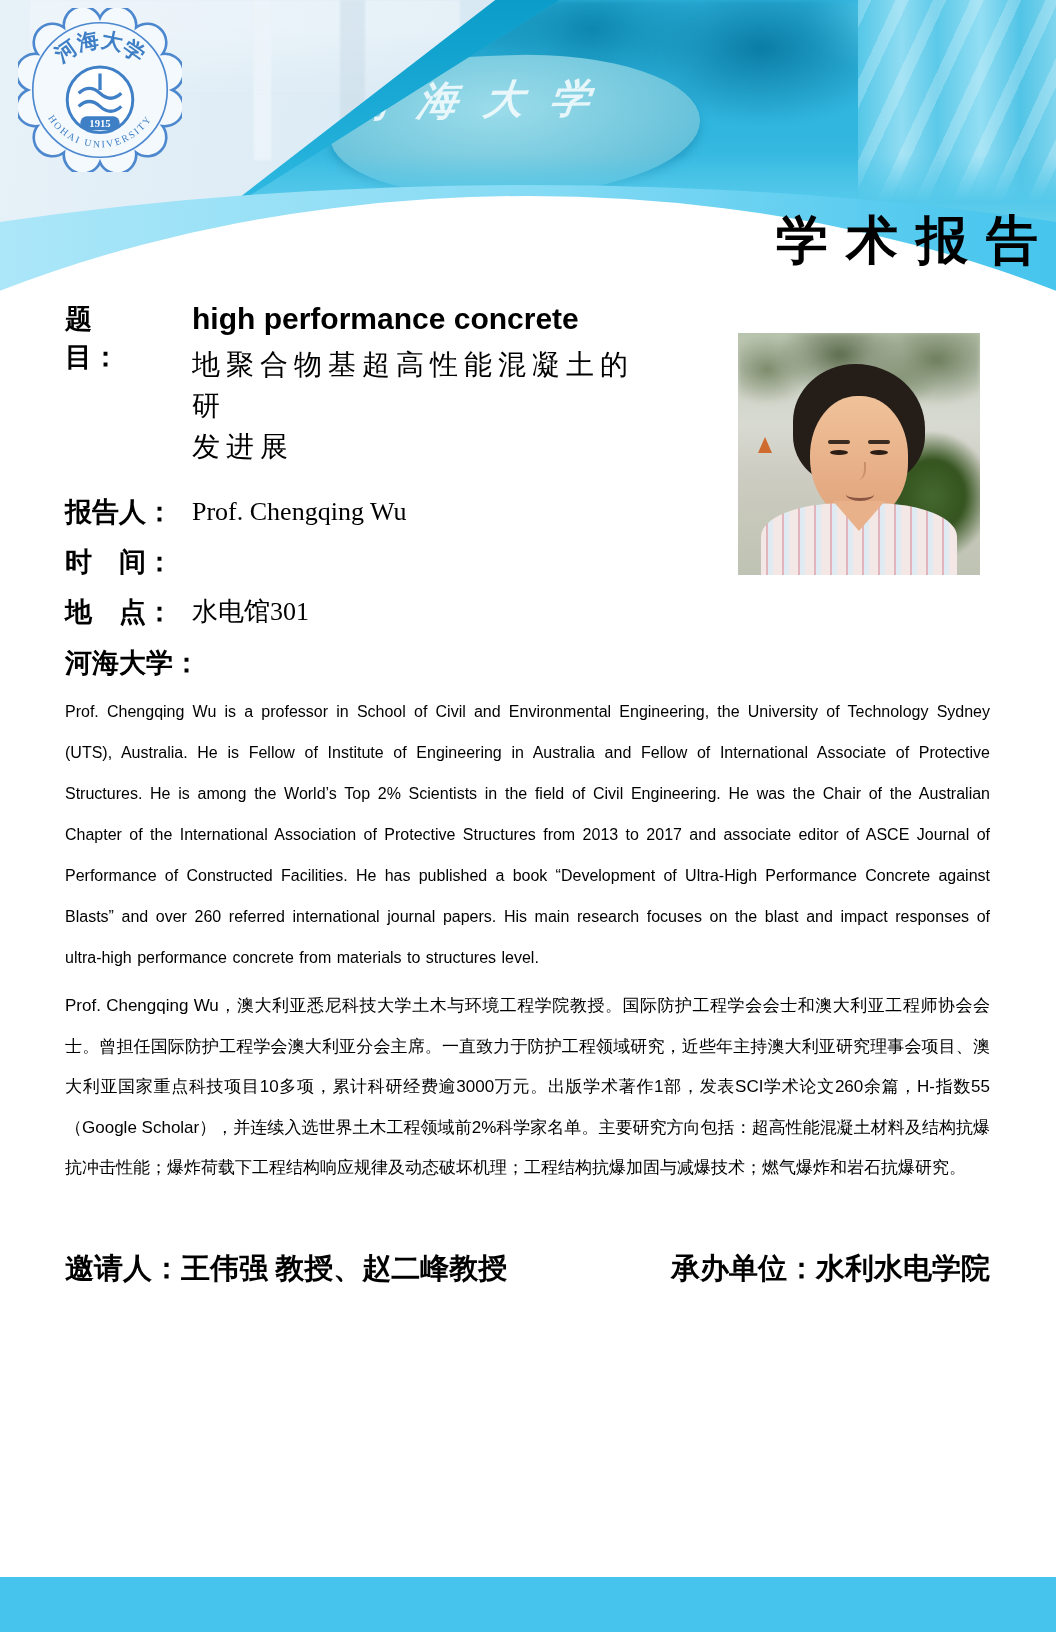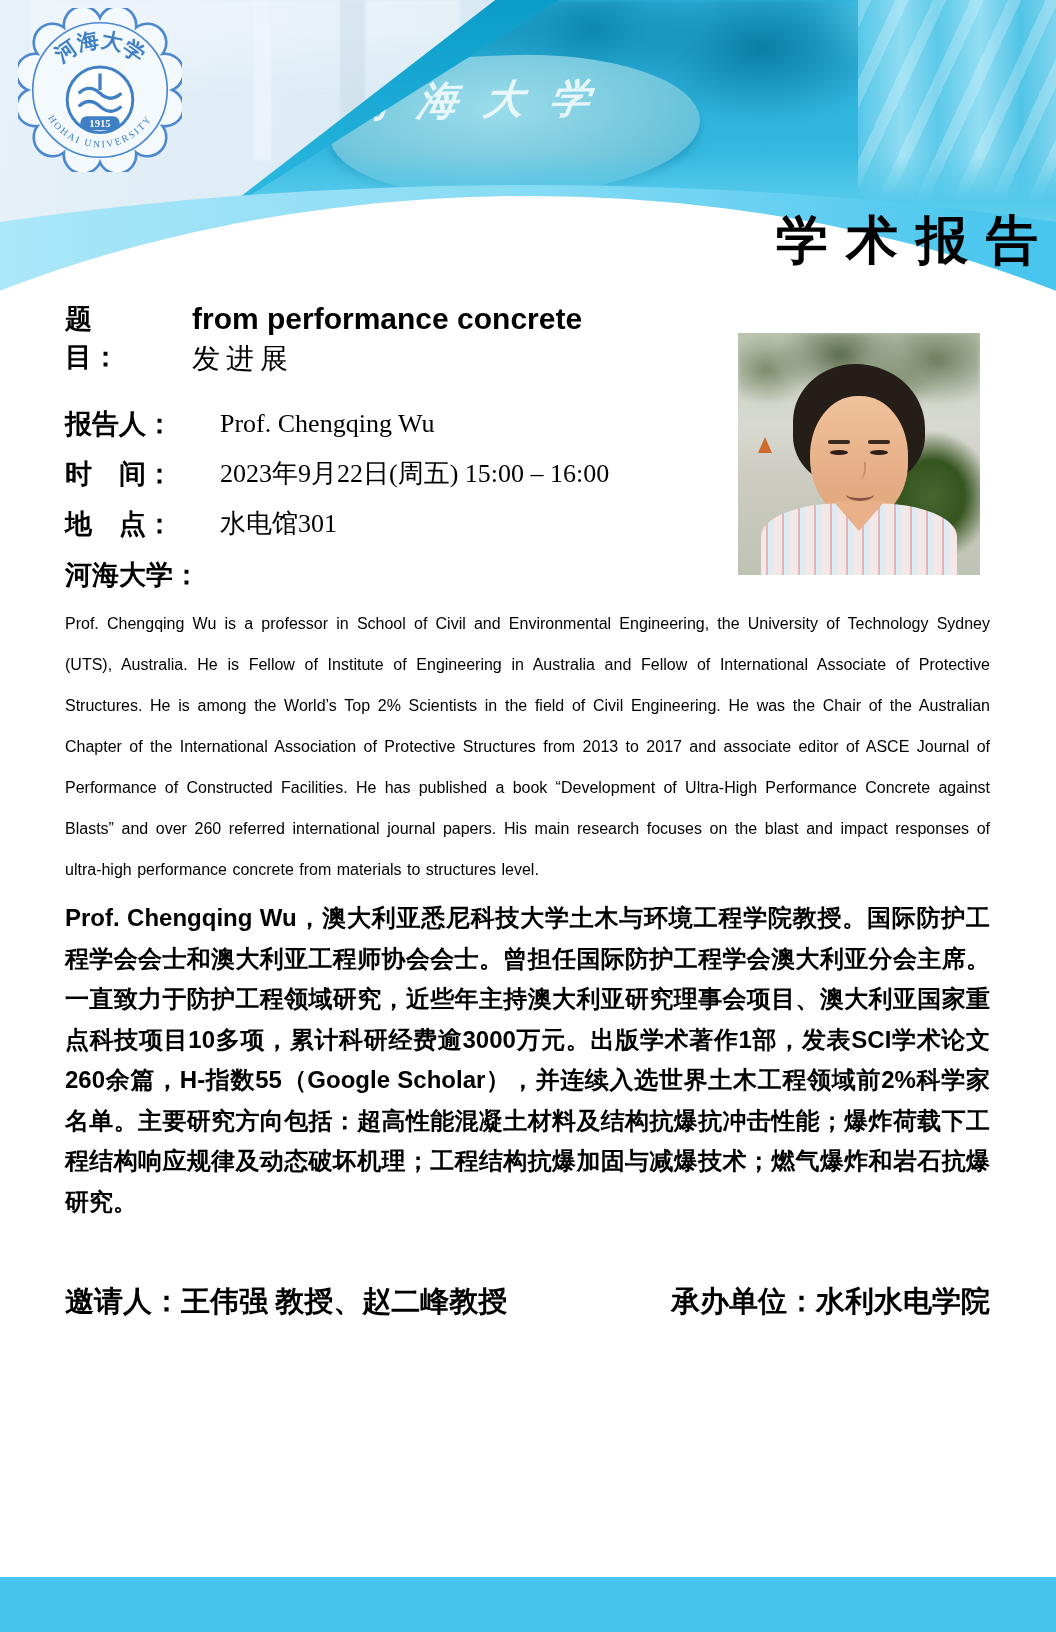--- a/index.html
+++ b/index.html
@@ -56,28 +56,28 @@
   .inner{padding:0 66px 0 65px;}
 
   .topic-row{display:flex;align-items:flex-start;}
   .lbl{font-family:"Liberation Serif",serif;font-weight:700;font-size:27px;flex:0 0 127px;line-height:38px;}
   .topic-body{width:463px;}
   .t-en{font-weight:700;font-size:30px;line-height:38px;}
   .jline{text-align:justify;}
   .jline::after{content:"";display:inline-block;width:100%;}
   .t-zh{font-family:"Liberation Serif",serif;font-size:28px;line-height:41px;letter-spacing:6px;margin-top:6px;}
 
-  .detail-row{display:flex;align-items:flex-end;line-height:50px;gap:28px;}
+  .detail-row{display:flex;align-items:flex-end;line-height:50px;}
   .detail-row .lbl{line-height:50px;}
   .detail-val{font-family:"Liberation Serif",serif;font-size:26px;}
   .details{margin-top:20px;}
 
   .bio-head{font-family:"Liberation Serif",serif;font-weight:700;font-size:27px;line-height:48px;margin-top:2px;}
   .bio-en{font-size:16px;line-height:41px;text-align:justify;margin-top:4px;word-spacing:1px;}
-  .bio-zh{font-size:24px;line-height:40.5px;text-align:justify;margin-top:8px;font-weight:bold;}
+  .bio-zh{font-size:17px;line-height:40.5px;text-align:justify;margin-top:8px;}
 
   .footer-row{display:flex;justify-content:space-between;margin-top:60px;
     font-family:"Liberation Serif",serif;font-weight:700;font-size:29px;}
 
   
   .portrait{position:absolute;left:738px;top:33px;width:242px;height:242px;overflow:hidden;
     background:linear-gradient(180deg,#b9c4ae 0%,#cdd3c6 18%,#d8dad1 38%,#cdccc2 58%,#c6c8ba 78%,#bfc3b4 100%);}
   .p-trees{position:absolute;top:0;left:0;width:100%;height:50%;filter:blur(2px);background:
     radial-gradient(70px 50px at 12% 30%,#7c8a6a 0%,rgba(124,138,106,0) 70%),
     radial-gradient(90px 60px at 42% 18%,#5d6d4e 0%,rgba(93,109,78,0) 70%),
@@ -169,33 +169,33 @@
         <div class="p-smile"></div>
       </div>
       <div class="p-shirt"></div>
       <div class="p-collar"></div>
     </div>
 
     <div class="inner">
       <div class="topic-row">
         <div class="lbl">题　　目：</div>
         <div class="topic-body">
-          <div class="t-en">from performance concrete</div>
+          <div class="t-en">high performance concrete</div>
+          <div class="t-zh">地聚合物基超高性能混凝土的研</div>
           <div class="t-zh" style="margin-top:0;">发进展</div>
         </div>
       </div>
 
       <div class="details">
         <div class="detail-row">
           <div class="lbl">报告人：</div>
           <div class="detail-val">Prof. Chengqing  Wu</div>
         </div>
         <div class="detail-row">
           <div class="lbl">时　间：</div>
-          <div class="detail-val">2023年9月22日(周五) 15:00 – 16:00</div>
         </div>
         <div class="detail-row">
           <div class="lbl">地　点：</div>
           <div class="detail-val">水电馆301</div>
         </div>
       </div>
 
       <div class="bio-head">河海大学：</div>
       <div class="bio-en">Prof. Chengqing Wu is a professor in School of Civil and Environmental Engineering, the University of Technology Sydney (UTS), Australia. He is Fellow of Institute of Engineering in Australia and Fellow of International Associate of Protective Structures. He is among the World’s Top 2% Scientists in the field of Civil Engineering. He was the Chair of the Australian Chapter of the International Association of Protective Structures from 2013 to 2017 and associate editor of ASCE Journal of Performance of Constructed Facilities. He has published a book “Development of Ultra-High Performance Concrete against Blasts” and over 260 referred international journal papers. His main research focuses on the blast and impact responses of ultra-high performance concrete from materials to structures level.</div>
       <div class="bio-zh">Prof. Chengqing Wu，澳大利亚悉尼科技大学土木与环境工程学院教授。国际防护工程学会会士和澳大利亚工程师协会会士。曾担任国际防护工程学会澳大利亚分会主席。一直致力于防护工程领域研究，近些年主持澳大利亚研究理事会项目、澳大利亚国家重点科技项目10多项，累计科研经费逾3000万元。出版学术著作1部，发表SCI学术论文260余篇，H-指数55（Google Scholar），并连续入选世界土木工程领域前2%科学家名单。主要研究方向包括：超高性能混凝土材料及结构抗爆抗冲击性能；爆炸荷载下工程结构响应规律及动态破坏机理；工程结构抗爆加固与减爆技术；燃气爆炸和岩石抗爆研究。</div>

